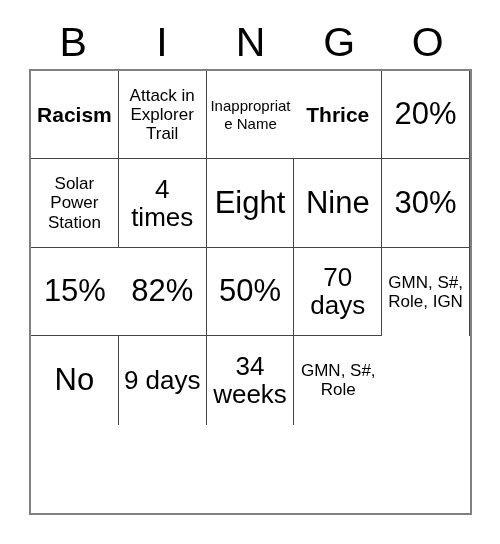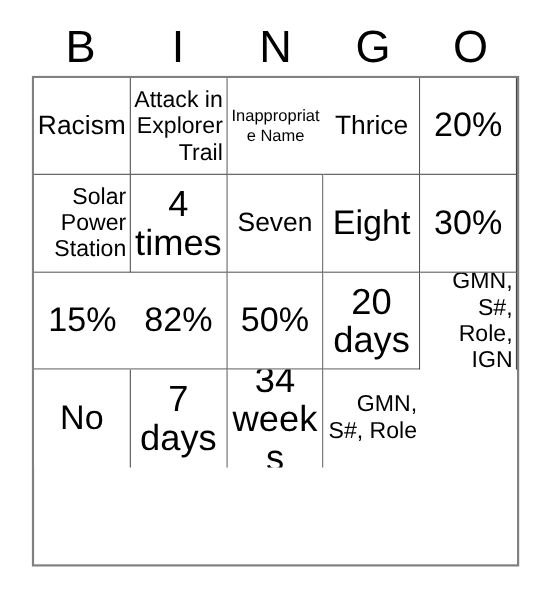--- a/index.html
+++ b/index.html
@@ -83,23 +83,23 @@
     display: block;
     width: 100%;
     line-height: 1.06;
     word-wrap: break-word;
     overflow-wrap: break-word;
     hyphens: none;
   }
 
   
   .fs-xs   { font-size: 15px;  line-height: 1.20; }
-  .fs-sm   { font-size: 21px;  line-height: 1.14; text-align: right; }
-  .fs-md   { font-size: 24px;  line-height: 1.10; }
-  .fs-lg   { font-size: 33px;  line-height: 1.08; }
+  .fs-sm   { font-size: 17px;  line-height: 1.14; }
+  .fs-md   { font-size: 21px;  line-height: 1.10; font-weight: bold; }
+  .fs-lg   { font-size: 26px;  line-height: 1.08; }
   .fs-xl   { font-size: 31px;  line-height: 1.06; }
 </style>
 </head>
 <body>
 
 <div id="bingo-card">
 
   <div class="header-row">
     <div class="header-cell">B</div>
     <div class="header-cell">I</div>
@@ -123,49 +123,49 @@
       </div>
       <div class="cell row-2 col-2">
         <span class="cell-text fs-xl">20%</span>
       </div>
       <div class="cell row-2 col-3">
         <span class="cell-text fs-sm">Solar Power Station</span>
       </div>
       <div class="cell row-2 col-4">
         <span class="cell-text fs-lg">4 times</span>
       </div>
-      <div class="cell row-3 col-1">
-        <span class="cell-text fs-md">Seven</span>
-      </div>
       <div class="cell row-3 col-2">
         <span class="cell-text fs-xl">Eight</span>
+      </div>
+      <div class="cell row-3 col-3">
+        <span class="cell-text fs-xl">Nine</span>
       </div>
       <div class="cell row-3 col-4">
         <span class="cell-text fs-xl">30%</span>
       </div>
       <div class="cell row-3 col-5">
         <span class="cell-text fs-xl">15%</span>
       </div>
       <div class="cell row-4 col-1">
         <span class="cell-text fs-xl">82%</span>
       </div>
       <div class="cell row-4 col-2">
         <span class="cell-text fs-xl">50%</span>
       </div>
       <div class="cell row-4 col-3">
-        <span class="cell-text fs-lg">20 days</span>
+        <span class="cell-text fs-lg">70 days</span>
       </div>
       <div class="cell row-5 col-1">
         <span class="cell-text fs-sm">GMN, S#, Role, IGN</span>
       </div>
       <div class="cell row-5 col-2">
         <span class="cell-text fs-xl">No</span>
       </div>
       <div class="cell row-5 col-3">
-        <span class="cell-text fs-lg">7 days</span>
+        <span class="cell-text fs-lg">9 days</span>
       </div>
       <div class="cell row-5 col-4">
         <span class="cell-text fs-lg">34 weeks</span>
       </div>
       <div class="cell row-5 col-5">
         <span class="cell-text fs-sm">GMN, S#, Role</span>
       </div>
     </div>
 
 </div>

